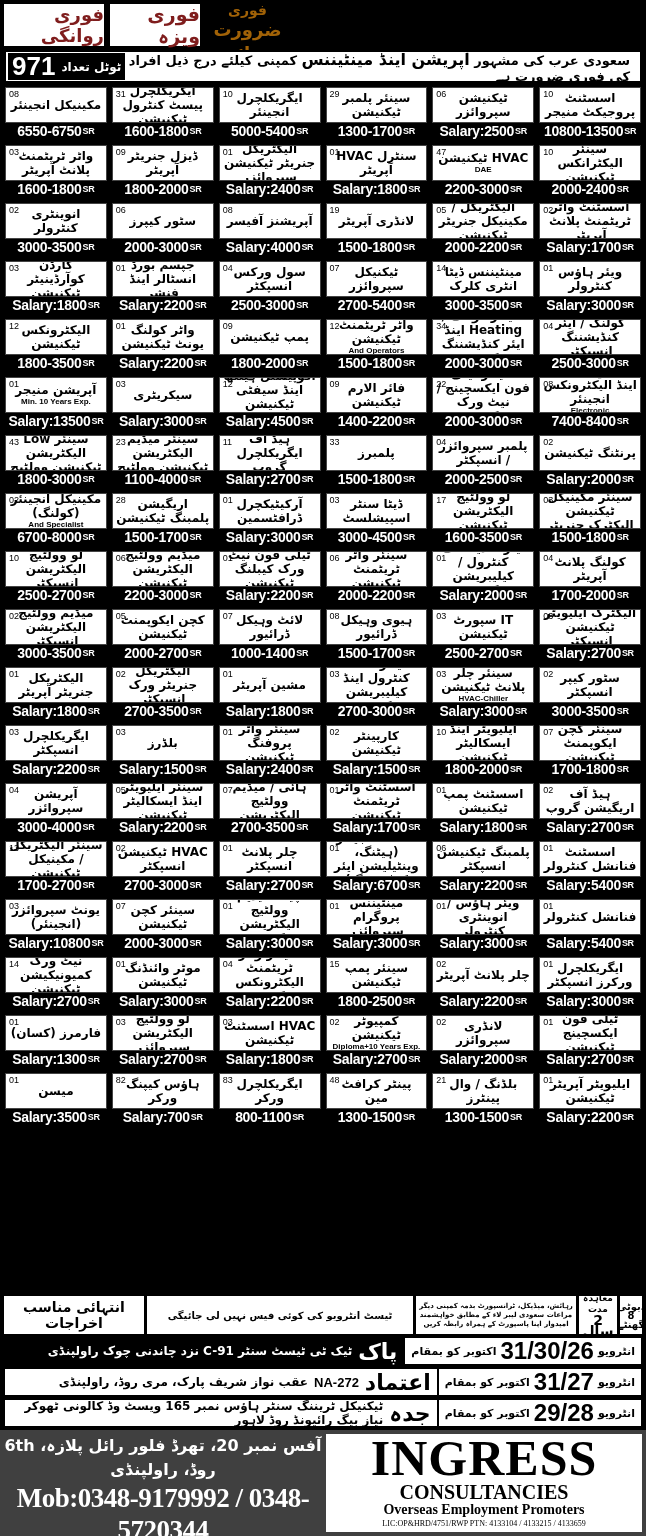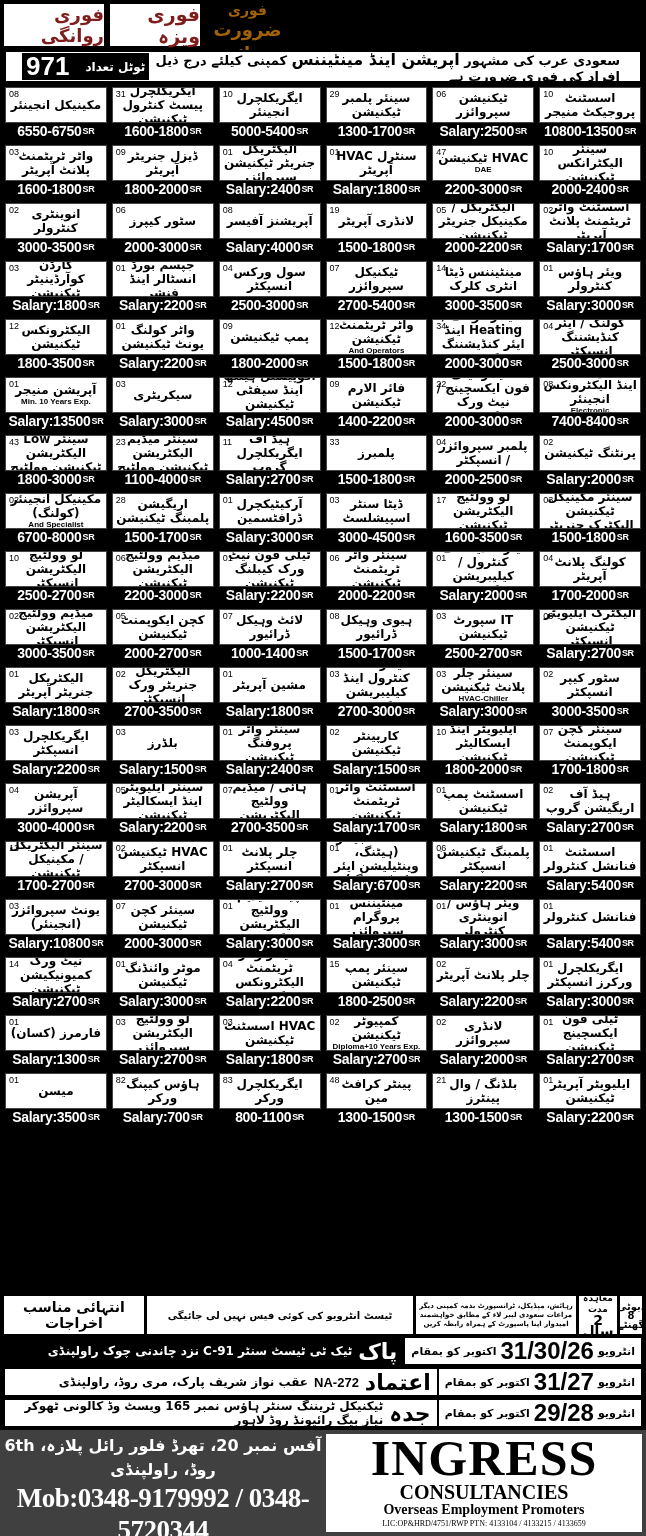--- a/index.html
+++ b/index.html
@@ -9,24 +9,24 @@
   .header { position: absolute; left: 0; top: 0; width: 646px; height: 50px; background: #000; }
   .hdr-box { position: absolute; top: 4px; height: 42px; background: #fff; color: #7f1d1d; display: flex; align-items: center; justify-content: center; font-weight: bold; direction: rtl; }
   .hdr-visa { left: 110px; width: 90px; font-size: 19px; }
   .hdr-depart { left: 4px; width: 100px; font-size: 18px; }
   .hdr-required { position: absolute; left: 200px; top: 2px; width: 95px; height: 46px; color: #a16207; direction: rtl; text-align: center; font-weight: bold; }
   .hdr-required .small { font-size: 14px; line-height: 16px; display: block; }
   .hdr-required .big { font-size: 18px; line-height: 24px; display: block; }
   .hdr-title { position: absolute; left: 300px; top: 2px; width: 340px; height: 46px; color: #fff; font-size: 40px; font-weight: bold; direction: rtl; text-align: center; line-height: 46px; letter-spacing: 4px; }
 
   .subhdr { position: absolute; left: 4px; top: 50px; width: 638px; height: 33px; background: #fff; border: 2px solid #000; display: flex; align-items: center; }
-  .total-box { background: #000; color: #fff; height: 27px; margin-left: 16px; display: flex; align-items: center; padding: 0 4px; gap: 16px; }
+  .total-box { background: #000; color: #fff; height: 27px; margin-left: 2px; display: flex; align-items: center; padding: 0 4px; gap: 6px; }
   .total-num { font-family: "Liberation Sans", sans-serif; font-size: 26px; font-weight: bold; }
   .total-lbl { font-size: 12px; font-weight: bold; direction: rtl; }
-  .subhdr-text { flex: 1; direction: rtl; font-size: 13px; font-weight: bold; padding-right: 20px; }
+  .subhdr-text { flex: 1; direction: rtl; font-size: 13px; font-weight: bold; padding-right: 10px; }
   .subhdr-text b { font-size: 16px; }
 
   .grid { position: absolute; left: 4px; top: 86px; width: 638px; display: grid; grid-template-columns: repeat(6, 1fr); column-gap: 3px; row-gap: 4px; direction: rtl; }
   .card { height: 54px; display: flex; flex-direction: column; border: 1px solid #000; }
   .card-body { flex: 1; background: #fff; position: relative; display: flex; flex-direction: column; align-items: center; justify-content: center; text-align: center; padding: 1px 3px; border: 1px solid #444; overflow: hidden; }
   .card-count { position: absolute; top: 1px; left: 3px; font-family: "Liberation Sans", sans-serif; font-size: 9px; direction: ltr; }
   .card-title { font-size: 12px; font-weight: bold; line-height: 14px; direction: rtl; }
   .card-note { font-family: "Liberation Sans", sans-serif; font-size: 8px; font-weight: bold; direction: ltr; line-height: 10px; }
   .card-salary { height: 16px; background: #000; color: #fff; font-family: "Liberation Sans", sans-serif; font-weight: bold; font-size: 14px; display: flex; align-items: center; justify-content: center; direction: ltr; letter-spacing: -0.3px; }
   .card-salary .sr { font-size: 9px; margin-left: 1px; }

